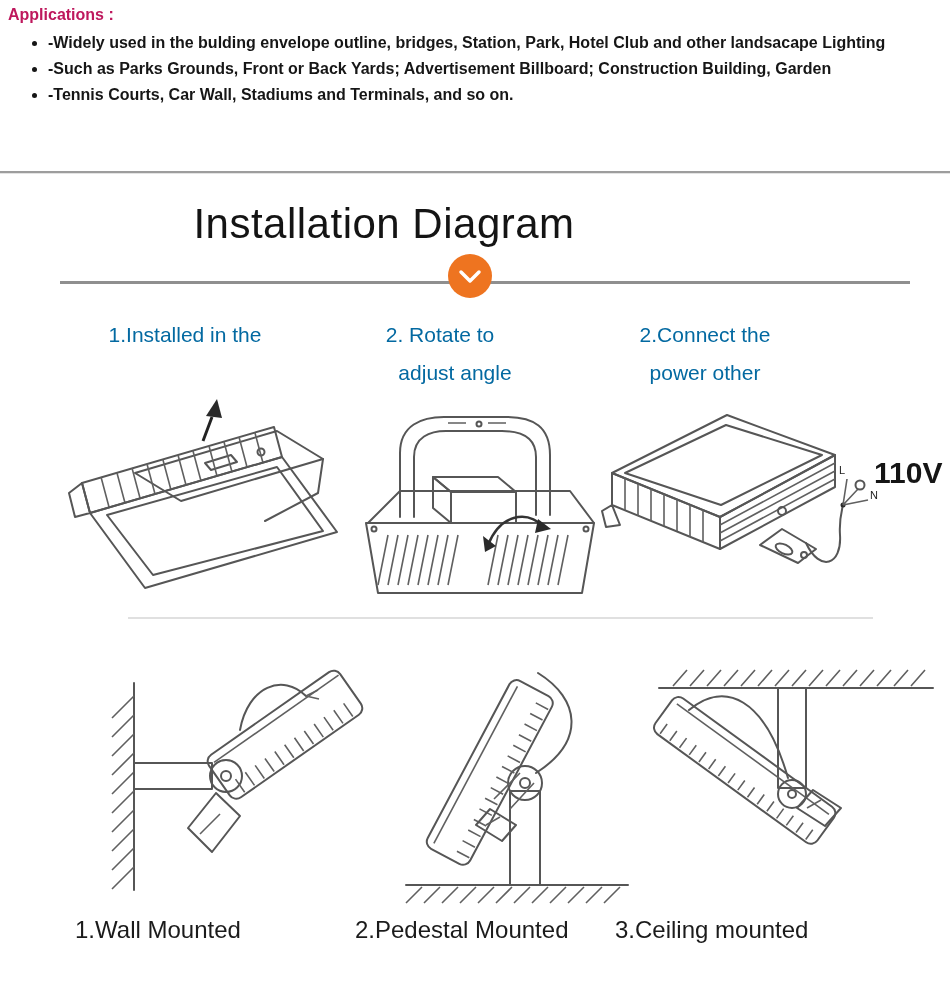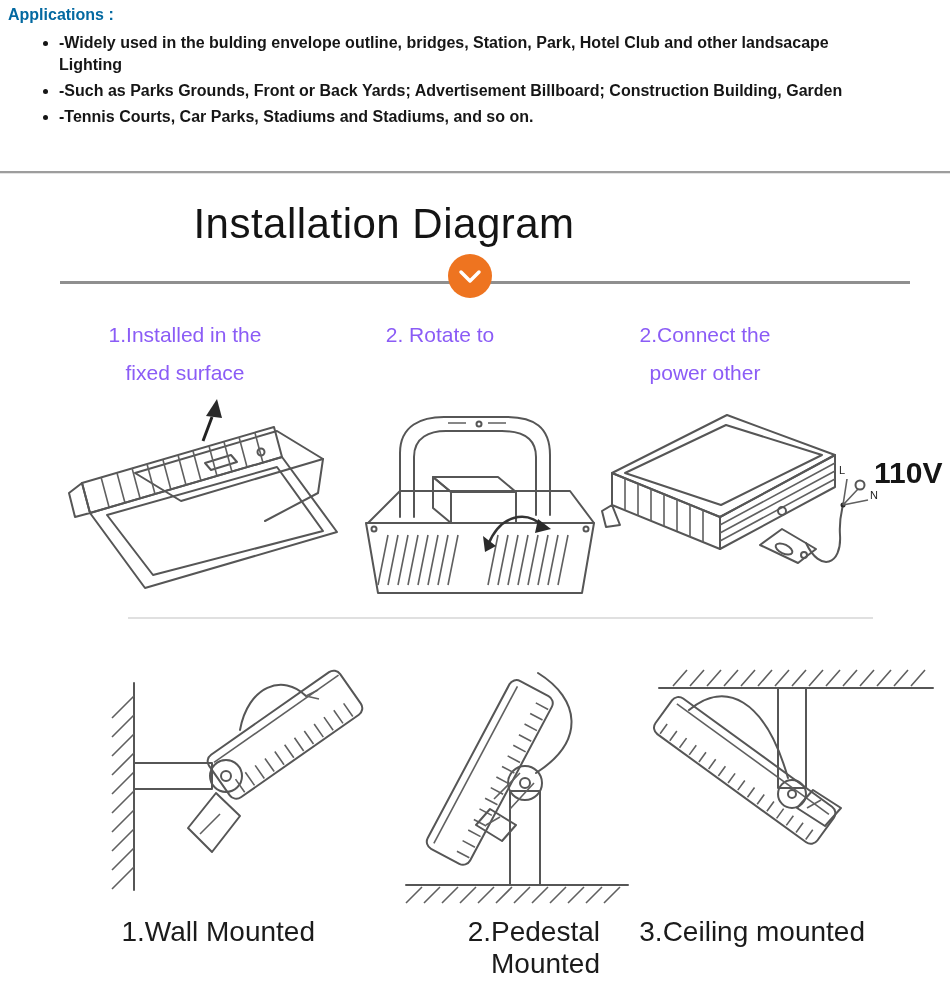--- a/index.html
+++ b/index.html
@@ -3,76 +3,76 @@
 <meta charset="utf-8">
 <style>
   html,body{margin:0;padding:0;}
   body{
     width:950px;height:1000px;background:#ffffff;position:relative;overflow:hidden;
     font-family:"Liberation Sans",sans-serif;color:#1a1a1a;
   }
   .abs{position:absolute;}
 
   
-  .app-heading{left:8px;top:6px;font-size:16px;font-weight:bold;color:#0369a1;}
+  .app-heading{left:8px;top:6px;font-size:16px;font-weight:bold;color:#be185d;}
   .app-list{left:18px;top:32px;width:845px;margin:0;padding:0 0 0 30px;
     font-size:16px;font-weight:bold;line-height:22px;color:#161616;}
-  .app-list li{margin-bottom:4px;margin-left:11px;}
+  .app-list li{margin-bottom:4px;}
 
   
   .divider-full{left:0;top:171px;width:950px;height:2px;background:#9d9d9d;border-bottom:1px solid #e3e3e3;}
   .divider-light{left:128px;top:617px;width:745px;height:2px;background:#e0e0e0;}
 
   
   .title{left:0;top:200px;width:768px;text-align:center;font-size:42px;color:#141414;letter-spacing:.5px;}
   .title-line{left:60px;top:281px;width:850px;height:3px;background:#8f8f8f;}
   .badge{left:448px;top:254px;width:44px;height:44px;border-radius:50%;background:#ee7420;z-index:2;}
 
   
-  .step-label{top:316px;width:220px;text-align:center;font-size:21px;line-height:38px;color:#8b5cf6;}
+  .step-label{top:316px;width:220px;text-align:center;font-size:21px;line-height:38px;color:#0369a1;}
   .step1{left:75px;} .step2{left:330px;} .step3{left:595px;}
   .indent{margin-left:30px;}
 
   
-  .mount-label{top:916px;text-align:right;font-size:28px;color:#1b1b1b;}
+  .mount-label{top:916px;text-align:left;font-size:24px;color:#1b1b1b;}
   .mount1{left:75px;width:240px;} .mount2{left:355px;width:245px;} .mount3{left:615px;width:250px;}
 
   
   svg .ln{stroke:#565656;stroke-width:2;fill:none;stroke-linejoin:round;stroke-linecap:round;}
   svg .fin{stroke:#606060;stroke-width:1.6;fill:none;}
   svg .dark{fill:#2a2a2a;stroke:none;}
   svg .wiretext{font-family:"Liberation Sans",sans-serif;font-size:11px;fill:#222;}
   svg .volt{font-family:"Liberation Sans",sans-serif;font-size:30px;font-weight:bold;fill:#151515;}
 </style>
 </head>
 <body>
 
 <div class="abs app-heading">Applications :</div>
 <ul class="abs app-list">
   <li>-Widely used in the bulding envelope outline, bridges, Station, Park, Hotel Club and other landsacape Lighting</li>
   <li>-Such as Parks Grounds, Front or Back Yards; Advertisement Billboard; Construction Building, Garden</li>
-  <li>-Tennis Courts, Car Parks, Stadiums and Stadiums, and so on.</li>
+  <li>-Tennis Courts, Car Wall, Stadiums and Terminals, and so on.</li>
 </ul>
 
 <div class="abs divider-full"></div>
 
 <div class="abs title">Installation Diagram</div>
 <div class="abs title-line"></div>
 <div class="abs badge">
   <svg width="44" height="44" viewBox="0 0 44 44">
     <polyline points="13,18 22,27 31,18" fill="none" stroke="#ffffff" stroke-width="3.5" stroke-linecap="round" stroke-linejoin="round"></polyline>
   </svg>
 </div>
 
 <div class="abs step-label step1">
   <div>1.Installed in the</div>
-  <div>fixed surface</div>
 </div>
 <div class="abs step-label step2">
   <div>2. Rotate to</div>
+  <div class="indent">adjust angle</div>
 </div>
 <div class="abs step-label step3">
   <div>2.Connect the</div>
   <div>power other</div>
 </div>
 
 <svg class="abs" style="left:55px;top:393px" width="305" height="212" viewBox="0 0 305 212">
 
   <g>
     <path d="M148 48 L157 24" stroke="#222" stroke-width="3" fill="none"></path>

